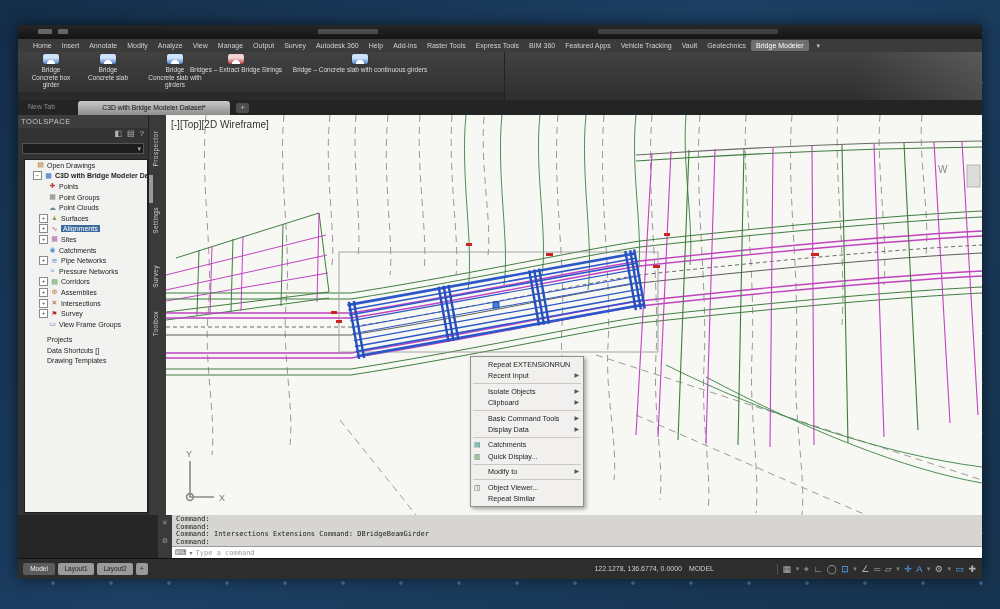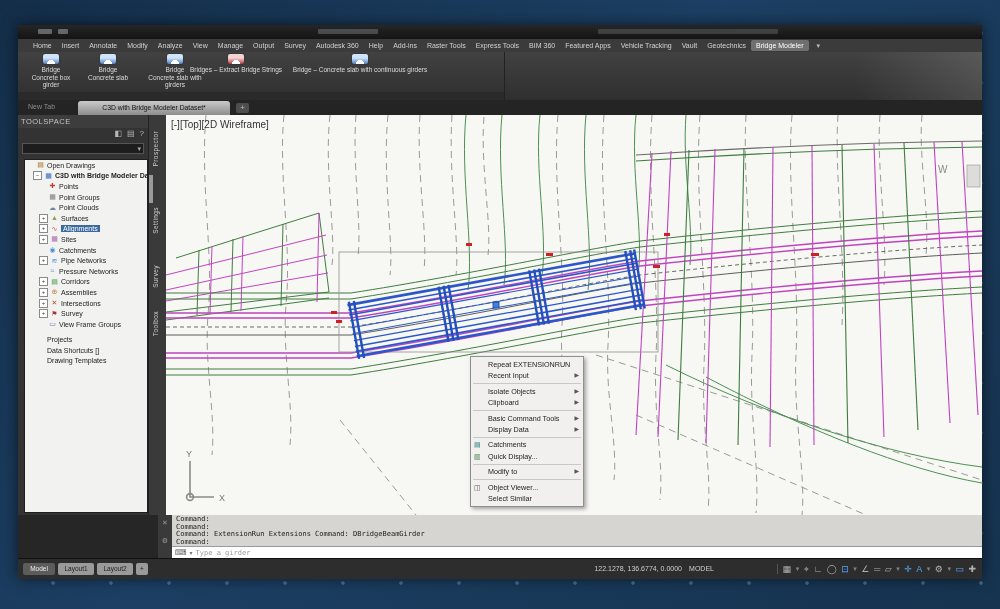--- a/index.html
+++ b/index.html
@@ -440,40 +440,40 @@
         <div class="msep"></div>
         <div class="mrow"><span>Basic Command Tools</span><span class="marr">▶</span></div>
         <div class="mrow"><span>Display Data</span><span class="marr">▶</span></div>
         <div class="msep"></div>
         <div class="mrow"><span class="micn" style="color:#3a8a8a">▤</span><span>Catchments</span></div>
         <div class="mrow"><span class="micn" style="color:#3a7a3a">▥</span><span>Quick Display...</span></div>
         <div class="msep"></div>
         <div class="mrow"><span>Modify to</span><span class="marr">▶</span></div>
         <div class="msep"></div>
         <div class="mrow"><span class="micn" style="color:#555">◫</span><span>Object Viewer...</span></div>
-        <div class="mrow"><span>Select Similar</span></div>
+        <div class="mrow"><span>Repeat Similar</span></div>
       </div>
     </div>
   </div>
 
   <div id="cmd">
     <div id="cmdhandle">
       <div>✕</div>
       <div style="margin-top:10px">⚙</div>
     </div>
     <div id="cmdhist">
       <div>Command:</div>
       <div>Command:</div>
-      <div>Command: ExtensionRun Extensions Command: DBridgeBeamGirder</div>
+      <div>Command: Intersections Extensions Command: DBridgeBeamGirder</div>
       <div>Command:</div>
     </div>
     <div id="cmdinput">
       <span class="kicon">⌨</span>
       <span class="kcaret">▾</span>
-      <span class="ph">Type a girder</span>
+      <span class="ph">Type a command</span>
     </div>
   </div>
 
   <div id="status">
     <span class="ltab active" style="left:5px;width:32px">Model</span>
     <span class="ltab" style="left:40px;width:36px">Layout1</span>
     <span class="ltab" style="left:79px;width:36px">Layout2</span>
     <span class="ltab" style="left:118px;width:12px">+</span>
     <span id="coords">122.1278, 136.6774, 0.0000</span>
     <span id="modelbadge">MODEL</span>

